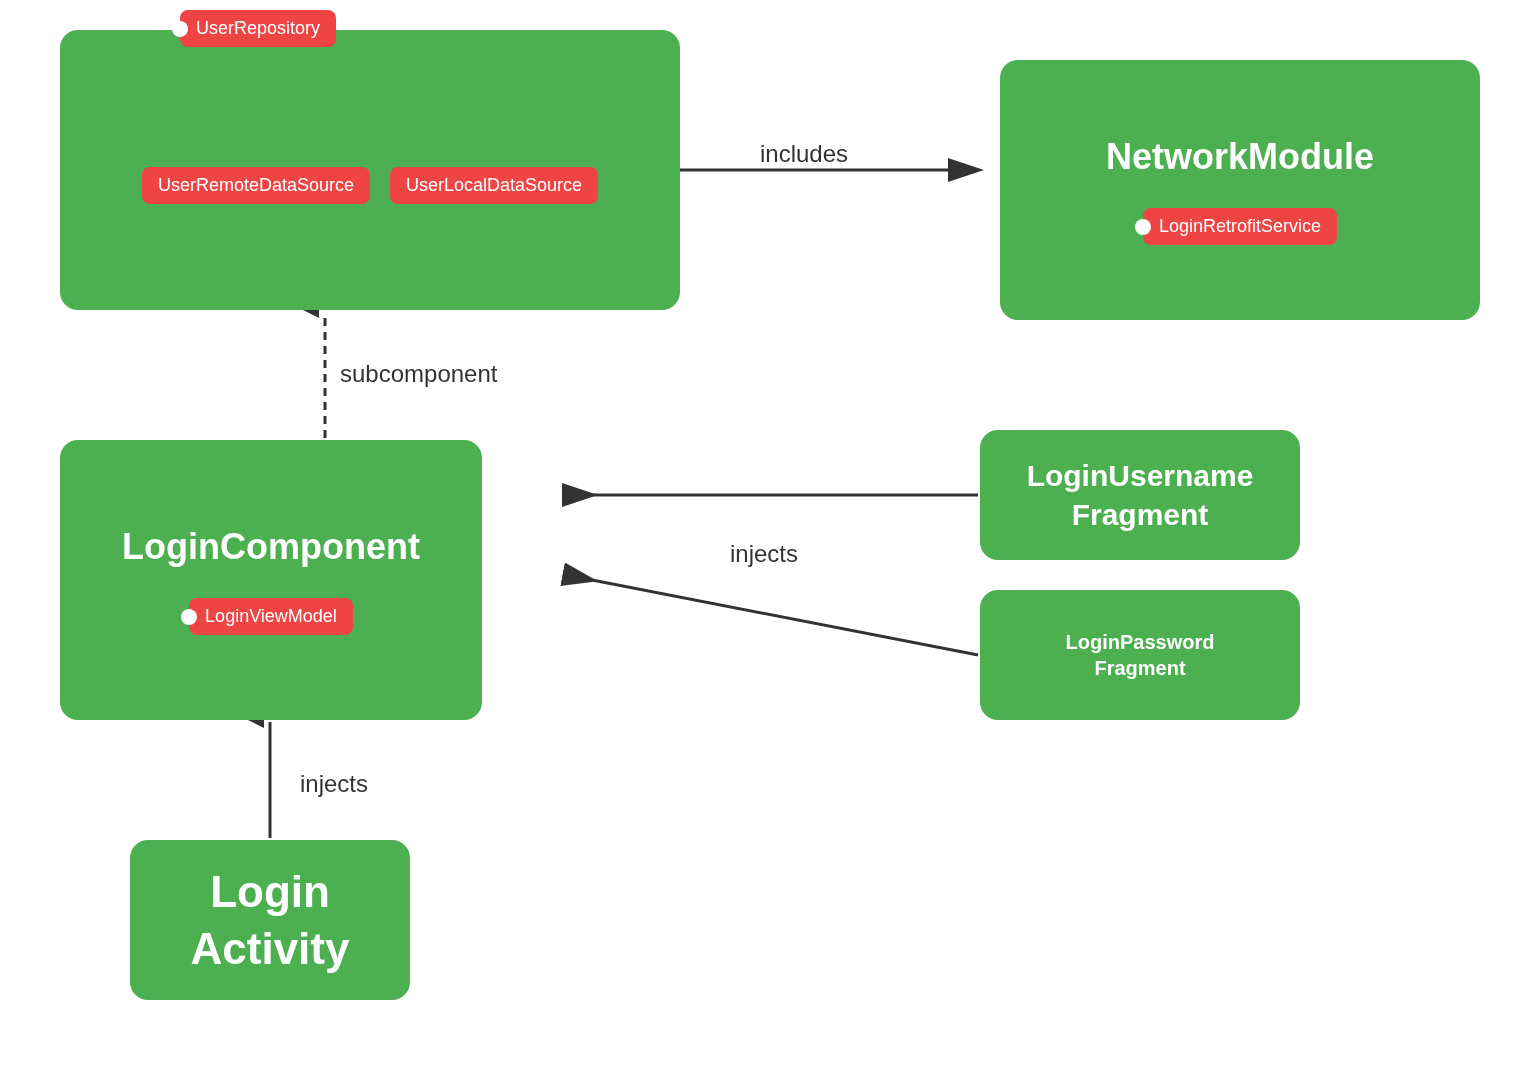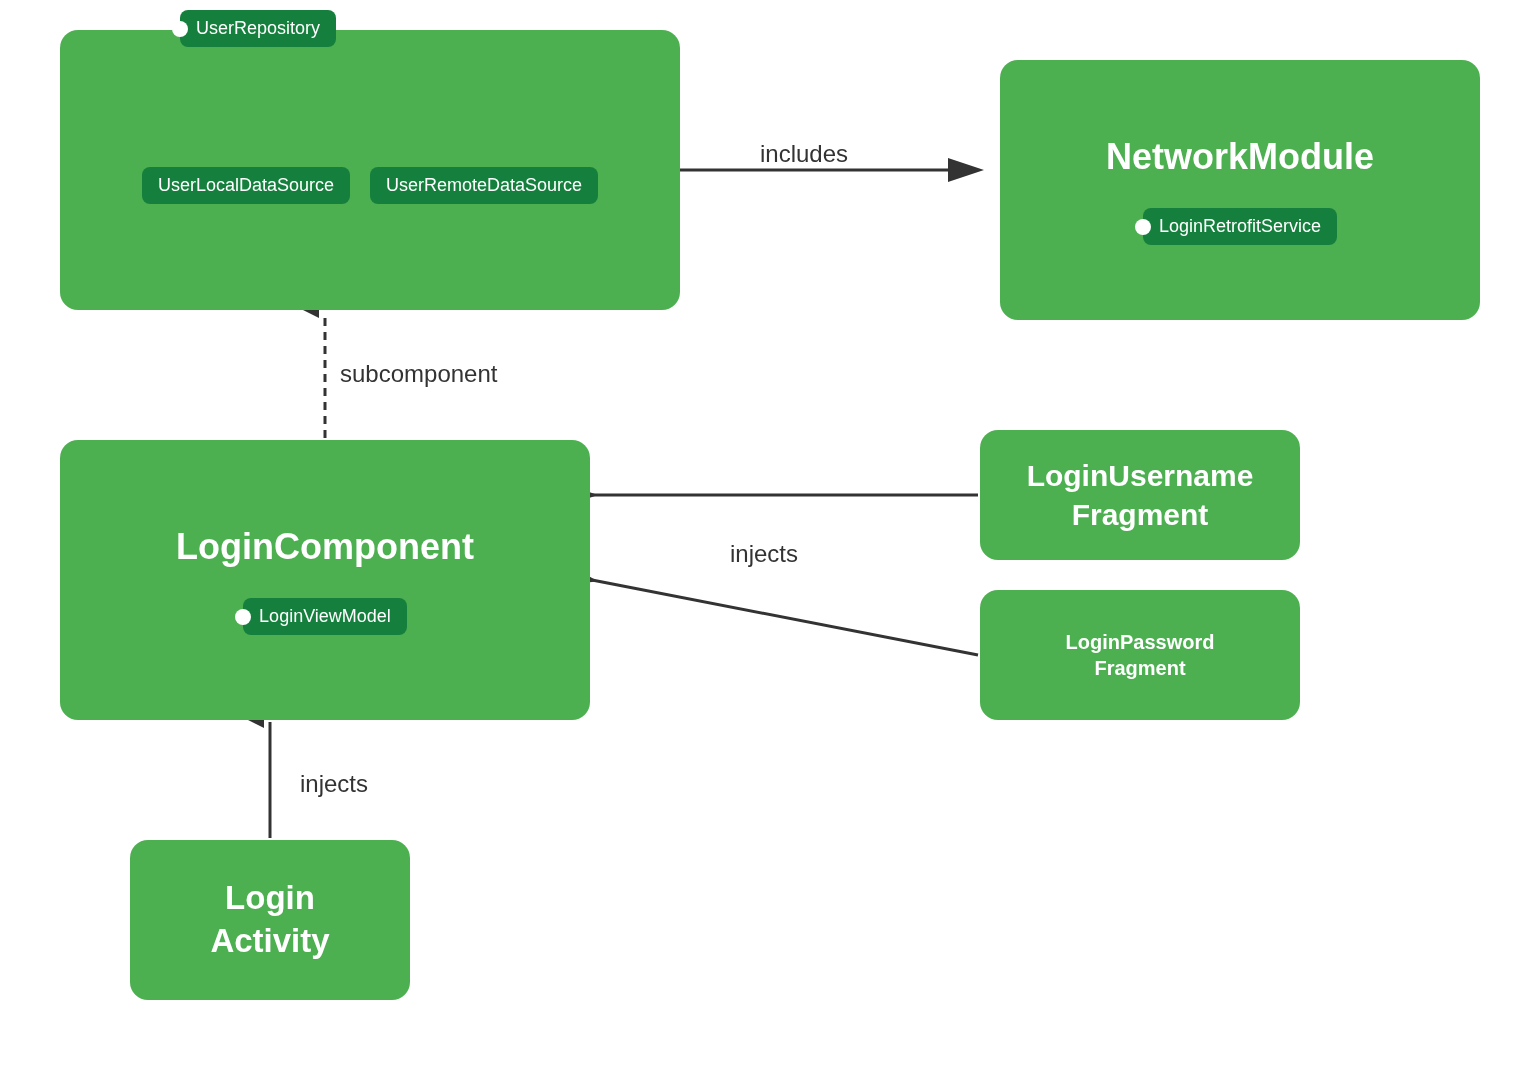--- a/index.html
+++ b/index.html
@@ -32,21 +32,21 @@
 
     .green-box .title {
       font-size: 36px;
       font-weight: bold;
       color: white;
       text-align: center;
       line-height: 1.2;
     }
 
     .dark-chip {
-      background: #15803d;
+      background: #ef4444;
       color: white;
       border-radius: 8px;
       padding: 8px 16px;
       font-size: 18px;
       font-weight: normal;
       position: absolute;
       white-space: nowrap;
       text-align: right;
     }
 
@@ -111,43 +111,43 @@
   <div class="green-box" style="left:60px; top:30px; width:620px; height:280px;">
 
     <div class="dark-chip" style="top: -20px; left: 120px;">
       <div class="chip-dot"></div>
       <span>UserRepository</span>
     </div>
 
 
     <div style="display:flex; gap:20px; margin-top: 30px; position: relative;">
       <div class="dark-chip" style="position:relative;">
-        <span>UserLocalDataSource</span>
+        <span>UserRemoteDataSource</span>
       </div>
       <div class="dark-chip" style="position:relative;">
-        <span>UserRemoteDataSource</span>
+        <span>UserLocalDataSource</span>
       </div>
     </div>
   </div>
 
   <div class="arrow-label" style="left: 760px; top: 140px;">includes</div>
 
   <div class="green-box" style="left:1000px; top:60px; width:480px; height:260px;">
 
     <span class="title" style="margin-bottom: 30px;">NetworkModule</span>
 
     <div class="dark-chip" style="position:relative; bottom: auto; left: auto;">
       <div class="chip-dot"></div>
       <span>LoginRetrofitService</span>
     </div>
   </div>
 
   <div class="arrow-label" style="left: 340px; top: 360px;">subcomponent</div>
 
-  <div class="green-box" style="left:60px; top:440px; width:530px; height:280px;">
+  <div class="green-box" style="left:60px; top:440px; width:422px; height:280px;">
 
     <span class="title" style="margin-bottom: 30px;">LoginComponent</span>
 
     <div class="dark-chip" style="position:relative;">
       <div class="chip-dot"></div>
       <span>LoginViewModel</span>
     </div>
   </div>
 
   <div class="arrow-label" style="left: 730px; top: 540px;">injects</div>
@@ -156,16 +156,16 @@
     <span class="title" style="font-size:30px; text-align:center; line-height:1.3;">LoginUsername<br>Fragment</span>
   </div>
 
   <div class="green-box" style="left:980px; top:590px; width:320px; height:130px;">
     <span class="title" style="font-size:20px; text-align:center; line-height:1.3;">LoginPassword<br>Fragment</span>
   </div>
 
   <div class="arrow-label" style="left: 300px; top: 770px;">injects</div>
 
   <div class="green-box" style="left:130px; top:840px; width:280px; height:160px;">
-    <span class="title" style="font-size:33px; text-align:center; line-height:1.3;">Login<br>Activity</span>
+    <span class="title" style="font-size:44px; text-align:center; line-height:1.3;">Login<br>Activity</span>
   </div>
 
 </div>
 
 </body></html>

